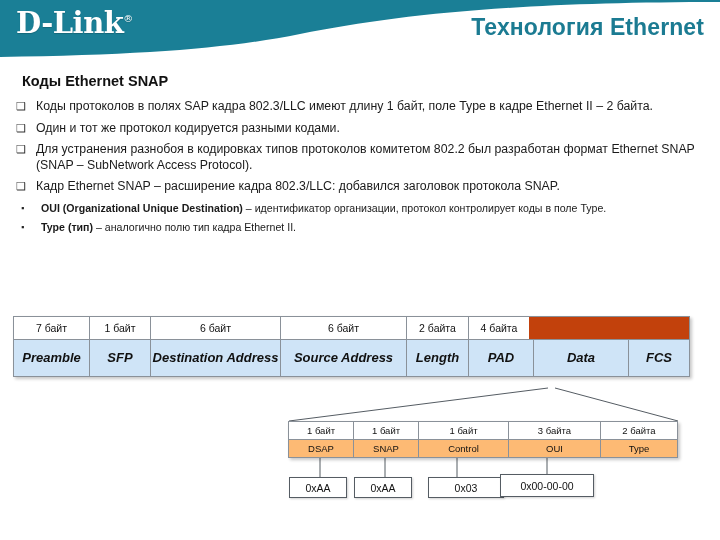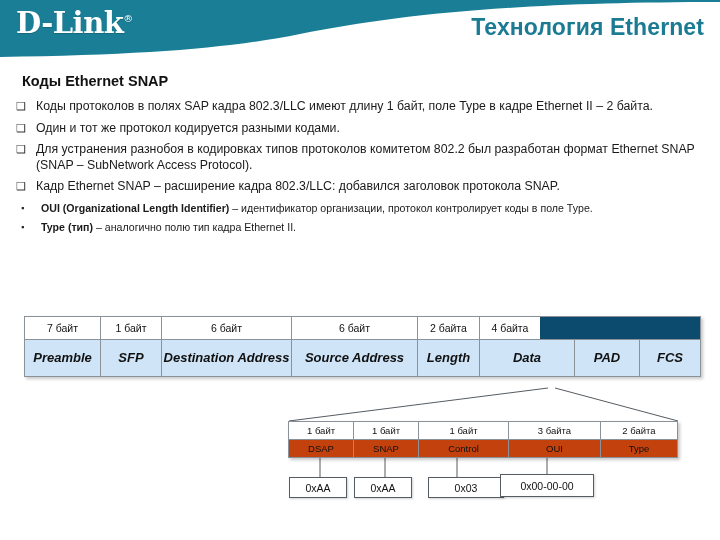--- a/index.html
+++ b/index.html
@@ -70,22 +70,21 @@
   }
   .subbullet .tx{flex:1 1 auto;}
   .subbullet b{font-weight:bold;}
 
   
   .frame-table{
     position:absolute;left:13px;top:316px;width:677px;
     border:1px solid #8a9199;
     box-sizing:border-box;
     box-shadow:2px 2px 3px rgba(0,0,0,.22);
-    background:#0c4a6e;
-    margin-left:11px;
+    background:#c2410c;
   }
   .frame-row{display:flex;width:100%;}
   .fc{
     box-sizing:border-box;
     border-right:1px solid #8a9199;
     text-align:center;
     font-size:10.5px;
     display:flex;align-items:center;justify-content:center;
     color:#111;
   }
@@ -114,21 +113,21 @@
     box-sizing:border-box;
     border-right:1px solid #8a9199;
     text-align:center;
     font-size:9.5px;
     display:flex;align-items:center;justify-content:center;
     color:#111;
   }
   .sc:last-child{border-right:none;}
   .snap-row.sizes .sc{height:17px;background:#ffffff;}
   .snap-row.names{border-top:1px solid #8a9199;}
-  .snap-row.names .sc{height:17px;background:#c2410c;font-size:9.5px;}
+  .snap-row.names .sc{height:17px;background:#fdba74;font-size:9.5px;}
 
   
   .valbox{
     position:absolute;
     box-sizing:border-box;
     border:1px solid #555c63;
     background:#fff;
     height:21px;
     display:flex;align-items:center;justify-content:center;
     font-size:10.5px;color:#111;
@@ -166,21 +165,21 @@
     <span class="tx">Для устранения разнобоя в кодировках типов протоколов комитетом 802.2 был разработан формат Ethernet SNAP (SNAP – SubNetwork Access Protocol).</span>
   </div>
 
   <div class="bullet">
     <span class="mk">❑</span>
     <span class="tx">Кадр Ethernet SNAP – расширение кадра 802.3/LLC: добавился заголовок протокола SNAP.</span>
   </div>
 
   <div class="subbullet">
     <span class="mk">▪</span>
-    <span class="tx"><b>OUI (Organizational Length Identifier)</b><span> – идентификатор организации, протокол контролирует коды в поле Type.</span></span>
+    <span class="tx"><b>OUI (Organizational Unique Destination)</b><span> – идентификатор организации, протокол контролирует коды в поле Type.</span></span>
   </div>
 
   <div class="subbullet">
     <span class="mk">▪</span>
     <span class="tx"><b>Type (тип)</b><span> – аналогично полю тип кадра Ethernet II.</span></span>
   </div>
 
 </div>
 
 <svg class="connector">
@@ -202,22 +201,22 @@
     <div class="fc" style="width:126px">6 байт</div>
     <div class="fc" style="width:62px">2 байта</div>
     <div class="fc" style="width:60px">4 байта</div>
   </div>
   <div class="frame-row names">
     <div class="fc" style="width:76px">Preamble</div>
     <div class="fc" style="width:61px">SFP</div>
     <div class="fc" style="width:130px">Destination Address</div>
     <div class="fc" style="width:126px">Source Address</div>
     <div class="fc" style="width:62px">Length</div>
+    <div class="fc" style="width:65px">PAD</div>
     <div class="fc" style="width:95px">Data</div>
-    <div class="fc" style="width:65px">PAD</div>
     <div class="fc" style="width:60px">FCS</div>
   </div>
 </div>
 
 <div class="snap-table">
   <div class="snap-row sizes">
     <div class="sc" style="width:65px">1 байт</div>
     <div class="sc" style="width:65px">1 байт</div>
     <div class="sc" style="width:90px">1 байт</div>
     <div class="sc" style="width:92px">3 байта</div>

